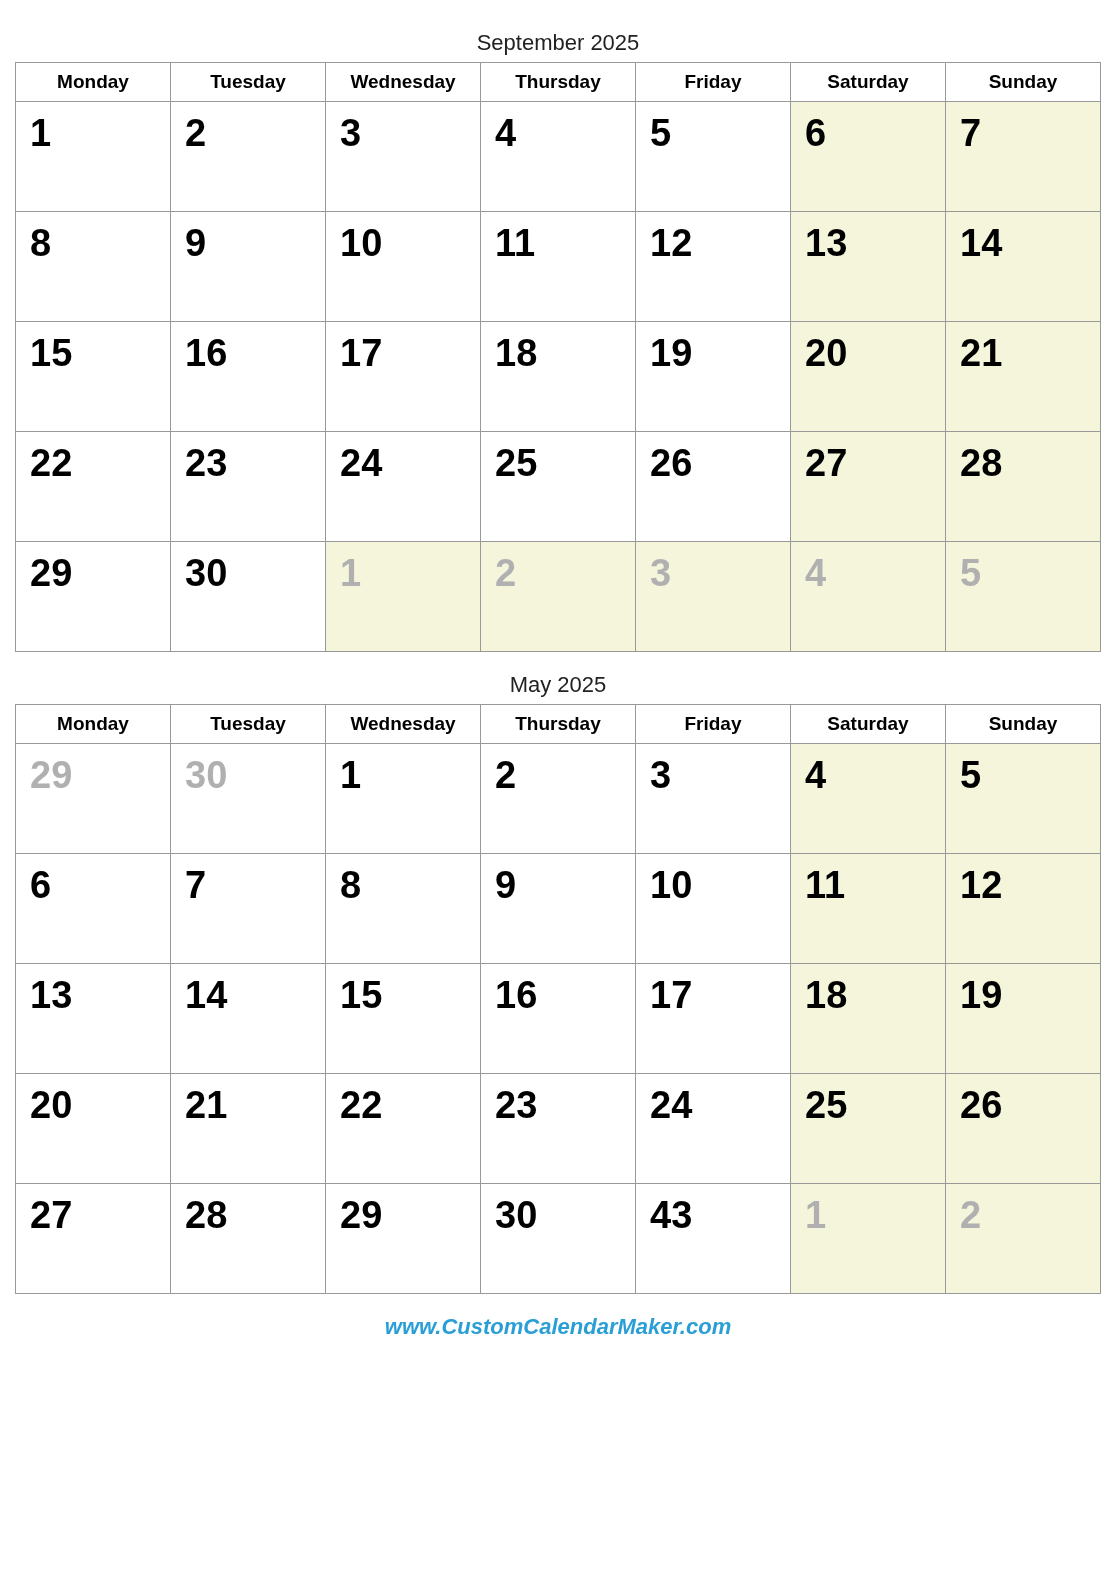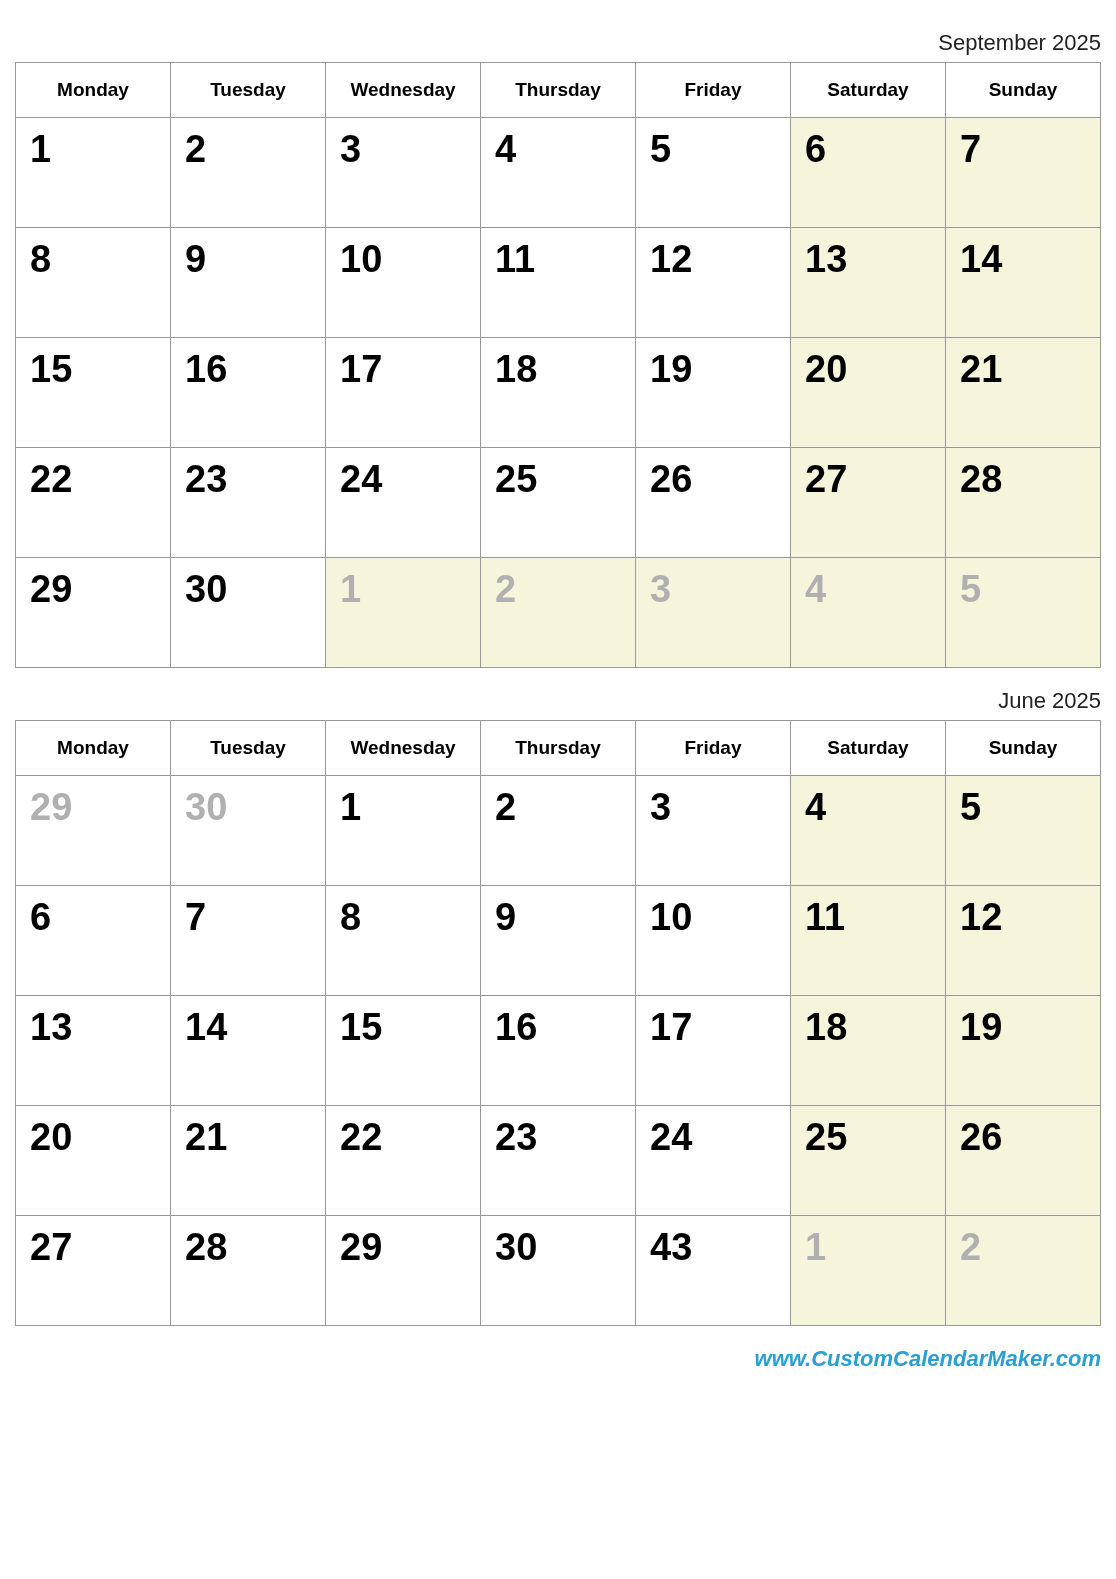--- a/index.html
+++ b/index.html
@@ -7,36 +7,36 @@
       background: #fff;
       font-family: Arial, Helvetica, sans-serif;
       width: 1116px;
       min-height: 1579px;
       padding: 20px 15px 30px 15px;
     }
     .calendar-container {
       width: 100%;
     }
     .month-title {
-      text-align: right;
+      text-align: center;
       font-size: 22px;
       font-weight: normal;
       color: #222;
       margin-bottom: 6px;
       margin-top: 10px;
     }
     table.cal {
       width: 100%;
       border-collapse: collapse;
       margin-bottom: 20px;
     }
     table.cal th {
       border: 1px solid #999;
       text-align: center;
-      padding: 16px 4px;
+      padding: 8px 4px;
       font-size: 19px;
       font-weight: bold;
       color: #000;
       background: #fff;
     }
     table.cal td {
       border: 1px solid #999;
       text-align: left;
       vertical-align: top;
       padding: 10px 14px 40px 14px;
@@ -51,21 +51,21 @@
     }
     table.cal td.other-month {
       color: #b0b0b0;
       background-color: #f5f5dc;
     }
     table.cal td.other-month-white {
       color: #b0b0b0;
       background-color: #fff;
     }
     .footer {
-      text-align: right;
+      text-align: center;
       margin-top: 10px;
       font-size: 22px;
       color: #2a9fd6;
       font-weight: bold;
       font-style: italic;
     }
   </style>
 </head>
 <body>
 
@@ -124,21 +124,21 @@
           <td>29</td>
           <td>30</td>
           <td class="other-month">1</td>
           <td class="other-month">2</td>
           <td class="other-month">3</td>
           <td class="other-month">4</td>
           <td class="other-month">5</td>
         </tr>
       </tbody>
     </table>
-    <div class="month-title">June 2025</div>
+    <div class="month-title">May 2025</div>
     <table class="cal">
       <thead>
         <tr>
           <th>Monday</th>
           <th>Tuesday</th>
           <th>Wednesday</th>
           <th>Thursday</th>
           <th>Friday</th>
           <th>Saturday</th>
           <th>Sunday</th>

